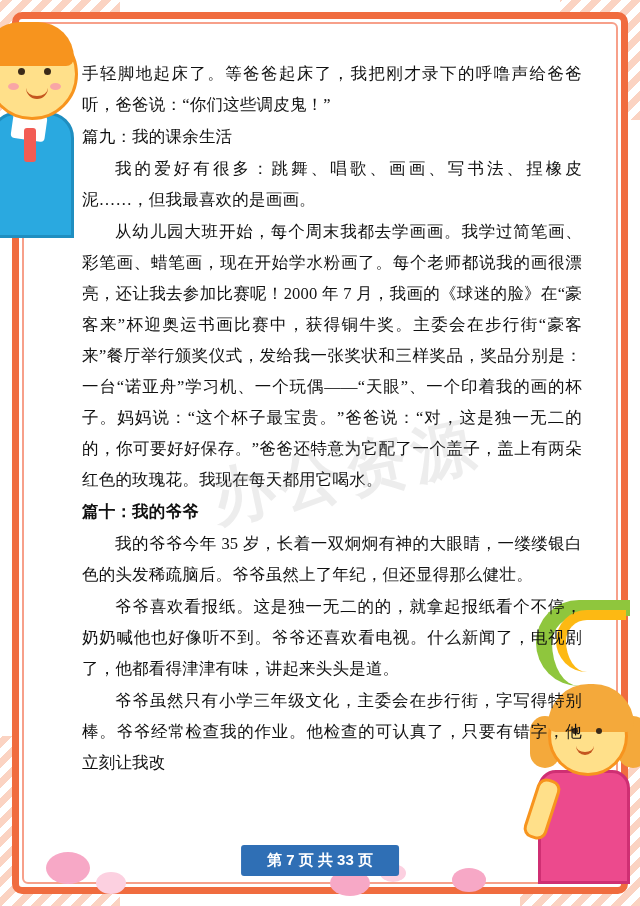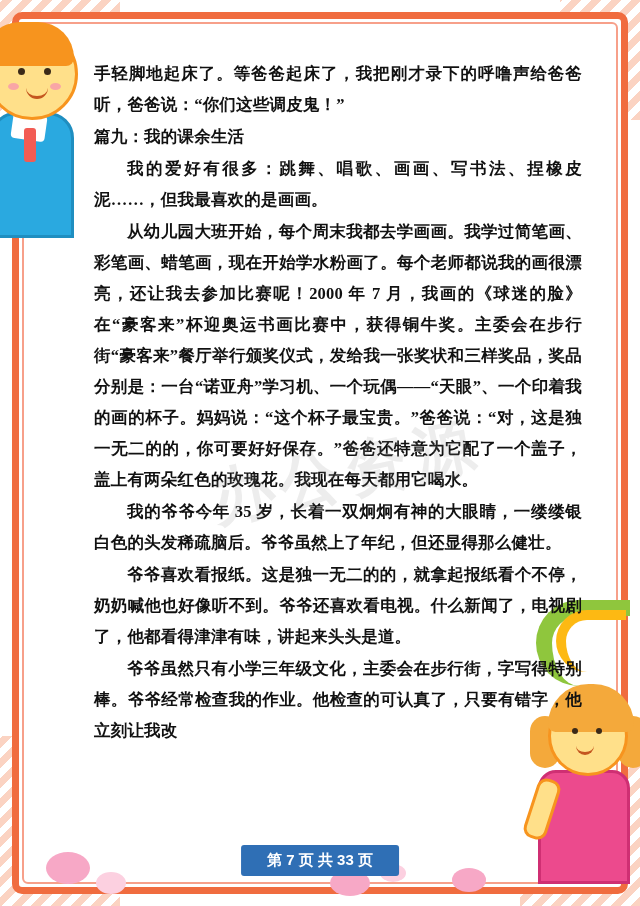--- a/index.html
+++ b/index.html
@@ -271,22 +271,21 @@
     top: 58px;
     width: 500px;
     z-index: 4;
     color: #111111;
     font-size: 16.5px;
     line-height: 31px;
     text-align: justify;
     letter-spacing: 0.2px;
   }
   .content p {
-    margin: 0 0 1px 12px;
-    font-weight: bold;
+    margin: 0 0 1px 0;
   }
   .indent {
     text-indent: 2em;
   }
   .heading {
     font-weight: bold;
   }
 
   
   .watermark {
@@ -367,20 +366,21 @@
   <div class="blob b2"></div>
   <div class="blob b3"></div>
   <div class="blob b4"></div>
   <div class="blob b5"></div>
 
   <div class="content">
     <p>手轻脚地起床了。等爸爸起床了，我把刚才录下的呼噜声给爸爸听，爸爸说：“你们这些调皮鬼！”</p>
     <p>篇九：我的课余生活</p>
     <p class="indent">我的爱好有很多：跳舞、唱歌、画画、写书法、捏橡皮泥……，但我最喜欢的是画画。</p>
     <p class="indent">从幼儿园大班开始，每个周末我都去学画画。我学过简笔画、彩笔画、蜡笔画，现在开始学水粉画了。每个老师都说我的画很漂亮，还让我去参加比赛呢！2000 年 7 月，我画的《球迷的脸》在“豪客来”杯迎奥运书画比赛中，获得铜牛奖。主委会在步行街“豪客来”餐厅举行颁奖仪式，发给我一张奖状和三样奖品，奖品分别是：一台“诺亚舟”学习机、一个玩偶——“天眼”、一个印着我的画的杯子。妈妈说：“这个杯子最宝贵。”爸爸说：“对，这是独一无二的的，你可要好好保存。”爸爸还特意为它配了一个盖子，盖上有两朵红色的玫瑰花。我现在每天都用它喝水。</p>
+    <p class="heading">篇十：我的爷爷</p>
     <p class="indent">我的爷爷今年 35 岁，长着一双炯炯有神的大眼睛，一缕缕银白色的头发稀疏脑后。爷爷虽然上了年纪，但还显得那么健壮。</p>
     <p class="indent">爷爷喜欢看报纸。这是独一无二的的，就拿起报纸看个不停，奶奶喊他也好像听不到。爷爷还喜欢看电视。什么新闻了，电视剧了，他都看得津津有味，讲起来头头是道。</p>
     <p class="indent">爷爷虽然只有小学三年级文化，主委会在步行街，字写得特别棒。爷爷经常检查我的作业。他检查的可认真了，只要有错字，他立刻让我改</p>
   </div>
 
   <div class="watermark">办公资源</div>
 
   <div class="footer">
     <span>第</span>
     <span class="num">7</span>

